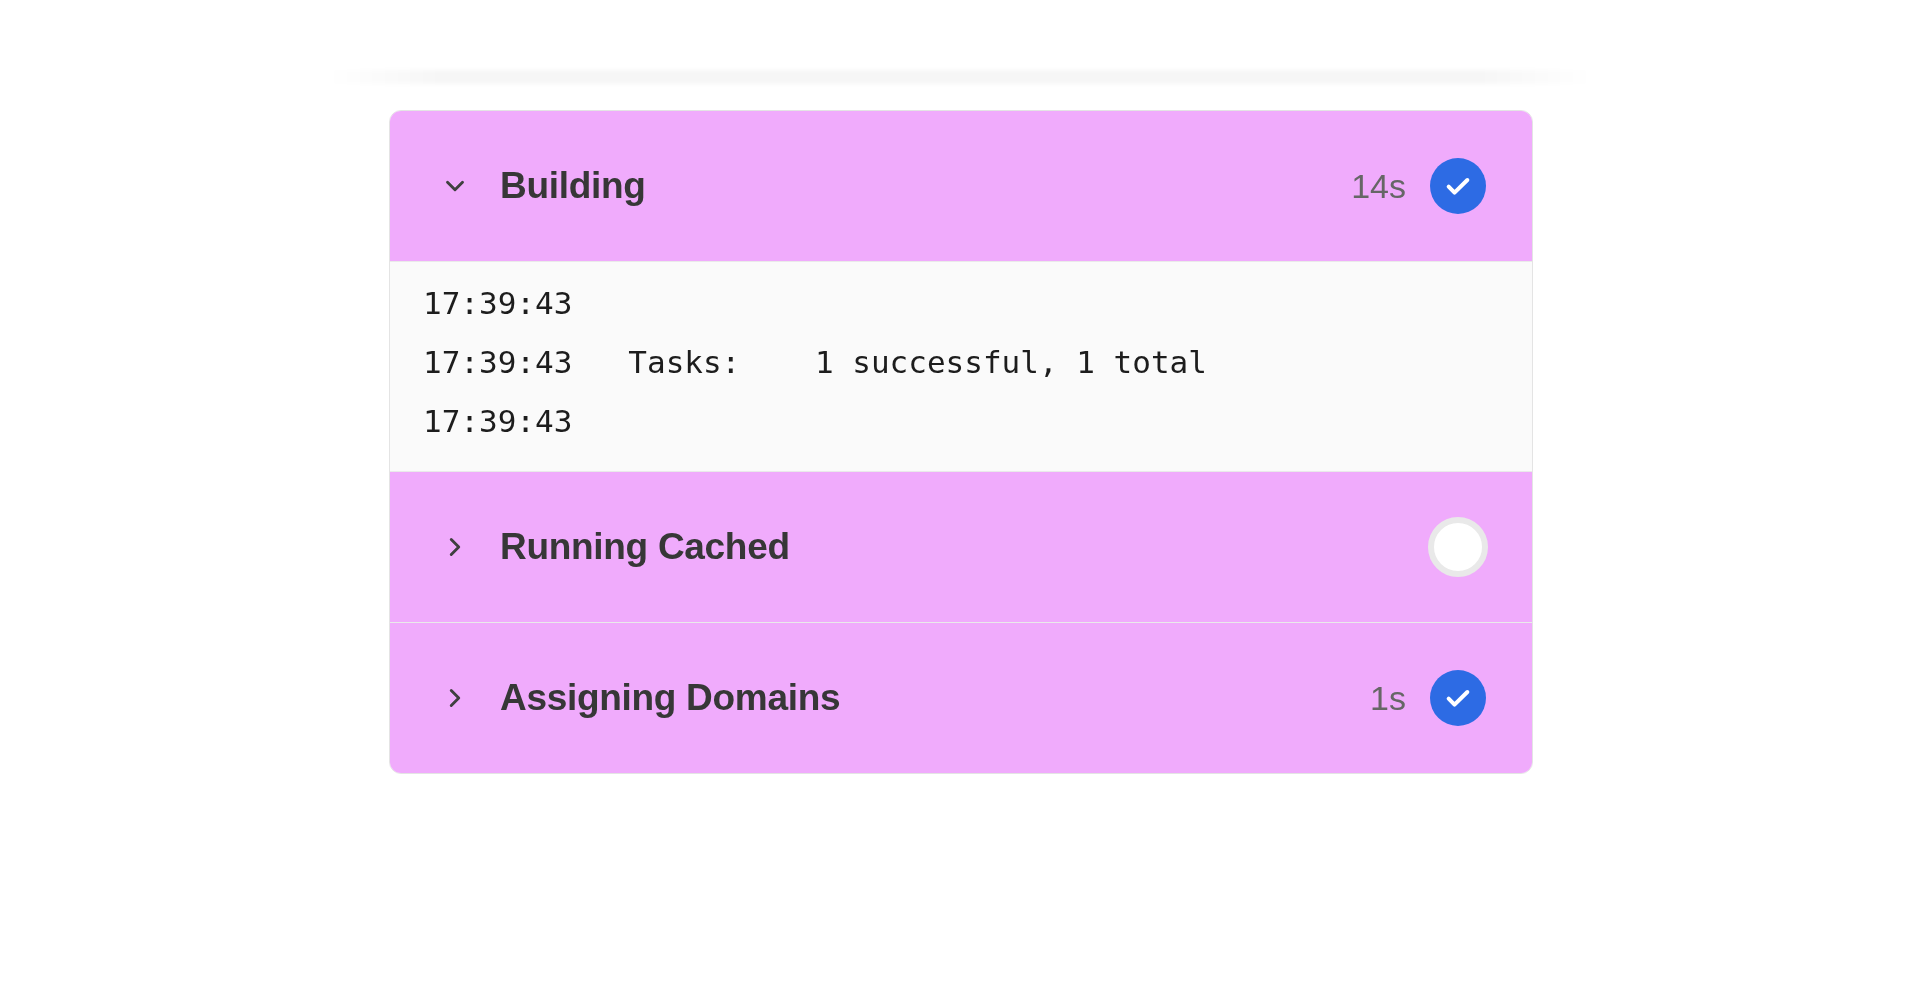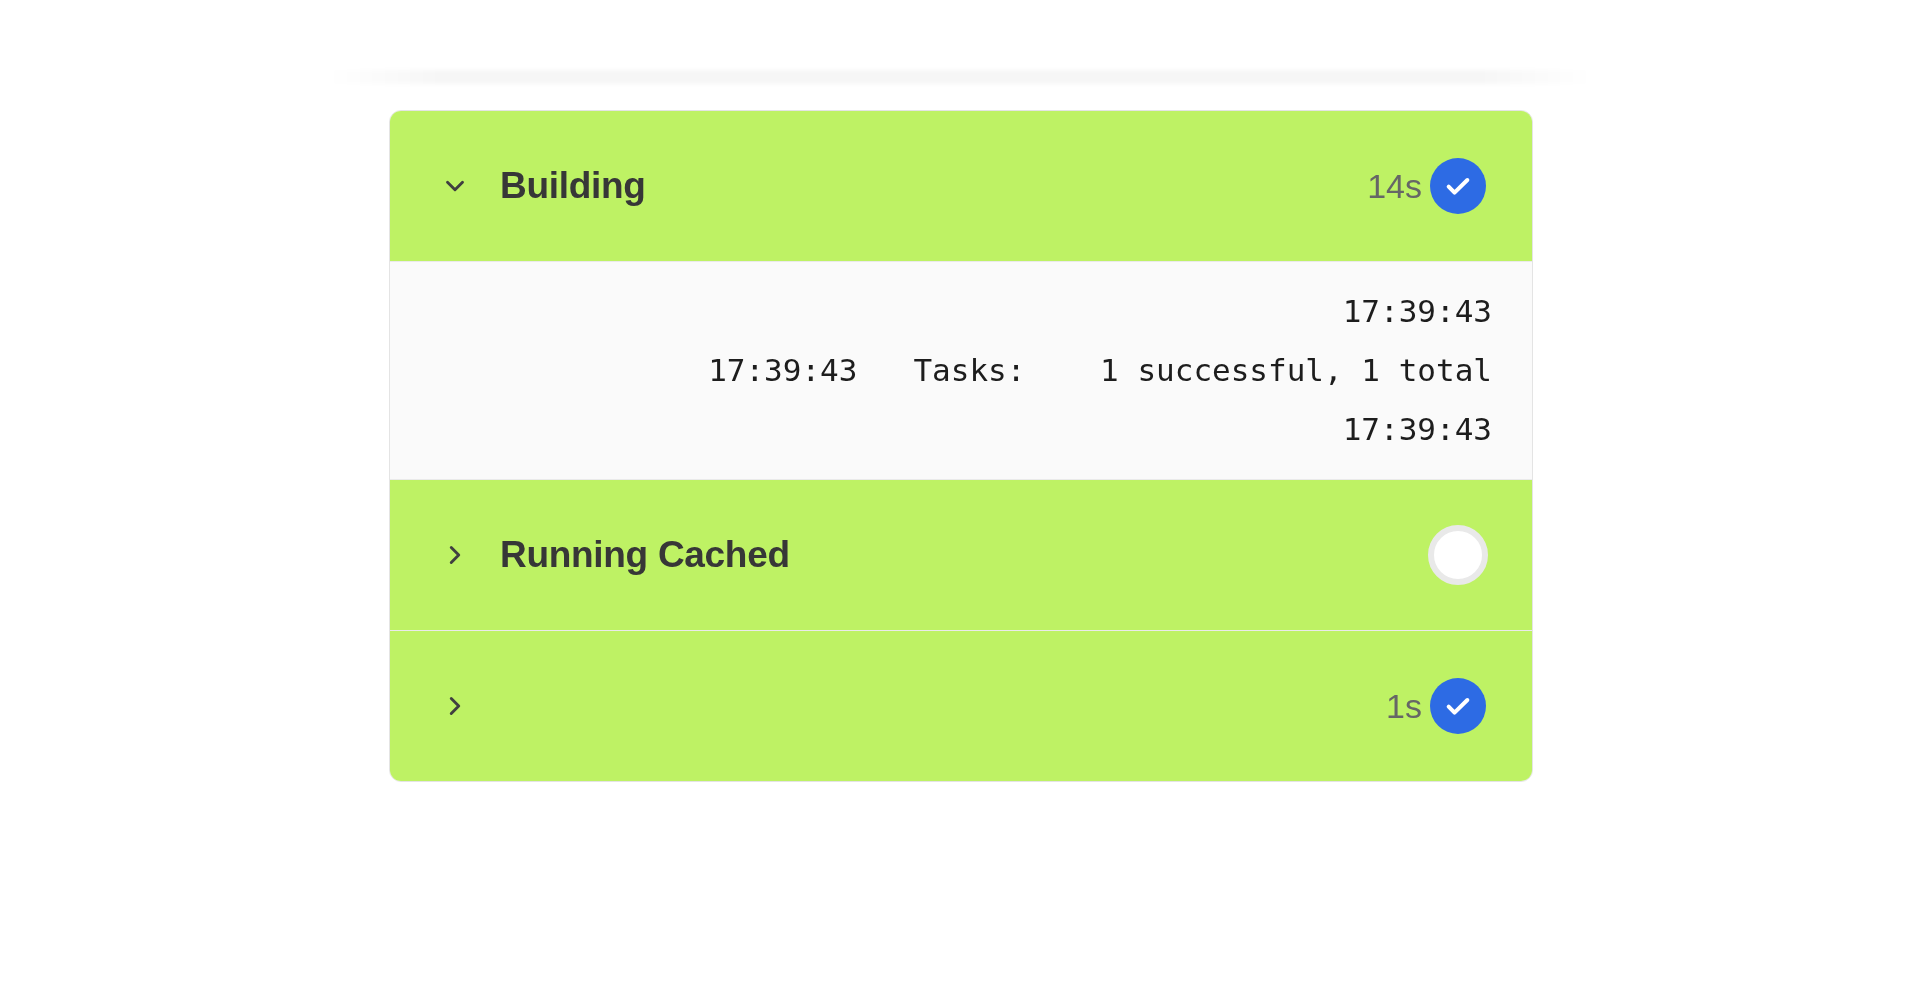--- a/index.html
+++ b/index.html
@@ -18,52 +18,51 @@
   }
 
   .card {
     position:absolute; left:389px; top:110px; width:1142px;
     background:#ffffff; border:1px solid #e4e4e4; border-radius:12px;
     overflow:hidden;
   }
 
   .row {
     height:150px; display:flex; align-items:center;
-    padding:0 44px 0 50px; background:#bef264; cursor:pointer;
+    padding:0 44px 0 50px; background:#f0abfc; cursor:pointer;
   }
   .row-border { border-top:1px solid #eaeaea; }
 
   .chev { width:30px; height:30px; margin-right:30px; flex:none;
           display:flex; align-items:center; justify-content:center; }
   .chev svg { width:30px; height:30px; display:block; }
 
   .title {
     font-size:37px; font-weight:600; color:#373737; letter-spacing:-0.3px;
     white-space:nowrap;
   }
   .spacer { flex:1; }
 
-  .duration { font-size:34px; color:#666666; margin-right:6px; white-space:nowrap; }
+  .duration { font-size:34px; color:#666666; margin-right:22px; white-space:nowrap; }
 
   .circle-slot { width:60px; height:60px; flex:none;
                  display:flex; align-items:center; justify-content:center; }
   .circle-done {
     width:56px; height:56px; border-radius:50%; background:#2d6be4;
     display:flex; align-items:center; justify-content:center;
   }
   .circle-done svg { width:32px; height:32px; display:block; }
   .circle-pending {
     width:60px; height:60px; border-radius:50%; box-sizing:border-box;
     border:6px solid #e9e9e9; background:#ffffff;
   }
 
   .log-panel {
     background:#fafafa; border-top:1px solid #eaeaea; border-bottom:1px solid #eaeaea;
-    padding:20px 40px 20px 33px;
-    text-align:right;
+    padding:12px 40px 20px 33px;
   }
   .log-line {
     font-family:"DejaVu Sans Mono", monospace;
     font-size:31px; line-height:59px; color:#1d1d1d; white-space:pre;
   }
 </style>
 </head>
 <body>
 
 <div class="stage">
@@ -108,20 +107,21 @@
         <span class="circle-pending"></span>
       </span>
     </div>
 
     <div class="row row-border">
       <span class="chev">
         <svg viewBox="0 0 24 24" fill="none" stroke="#404040" stroke-width="2.3" stroke-linecap="round" stroke-linejoin="round">
             <path d="M9 6l6 6-6 6"></path>
           </svg>
       </span>
+      <span class="title">Assigning Domains</span>
       <span class="spacer"></span>
       <span class="duration">1s</span>
       <span class="circle-slot">
         <span class="circle-done">
           <svg viewBox="0 0 24 24" fill="none" stroke="#ffffff" stroke-width="3" stroke-linecap="round" stroke-linejoin="round">
               <path d="M5 12.5l4.4 4.5L19 7.5"></path>
             </svg>
         </span>
       </span>
     </div>

